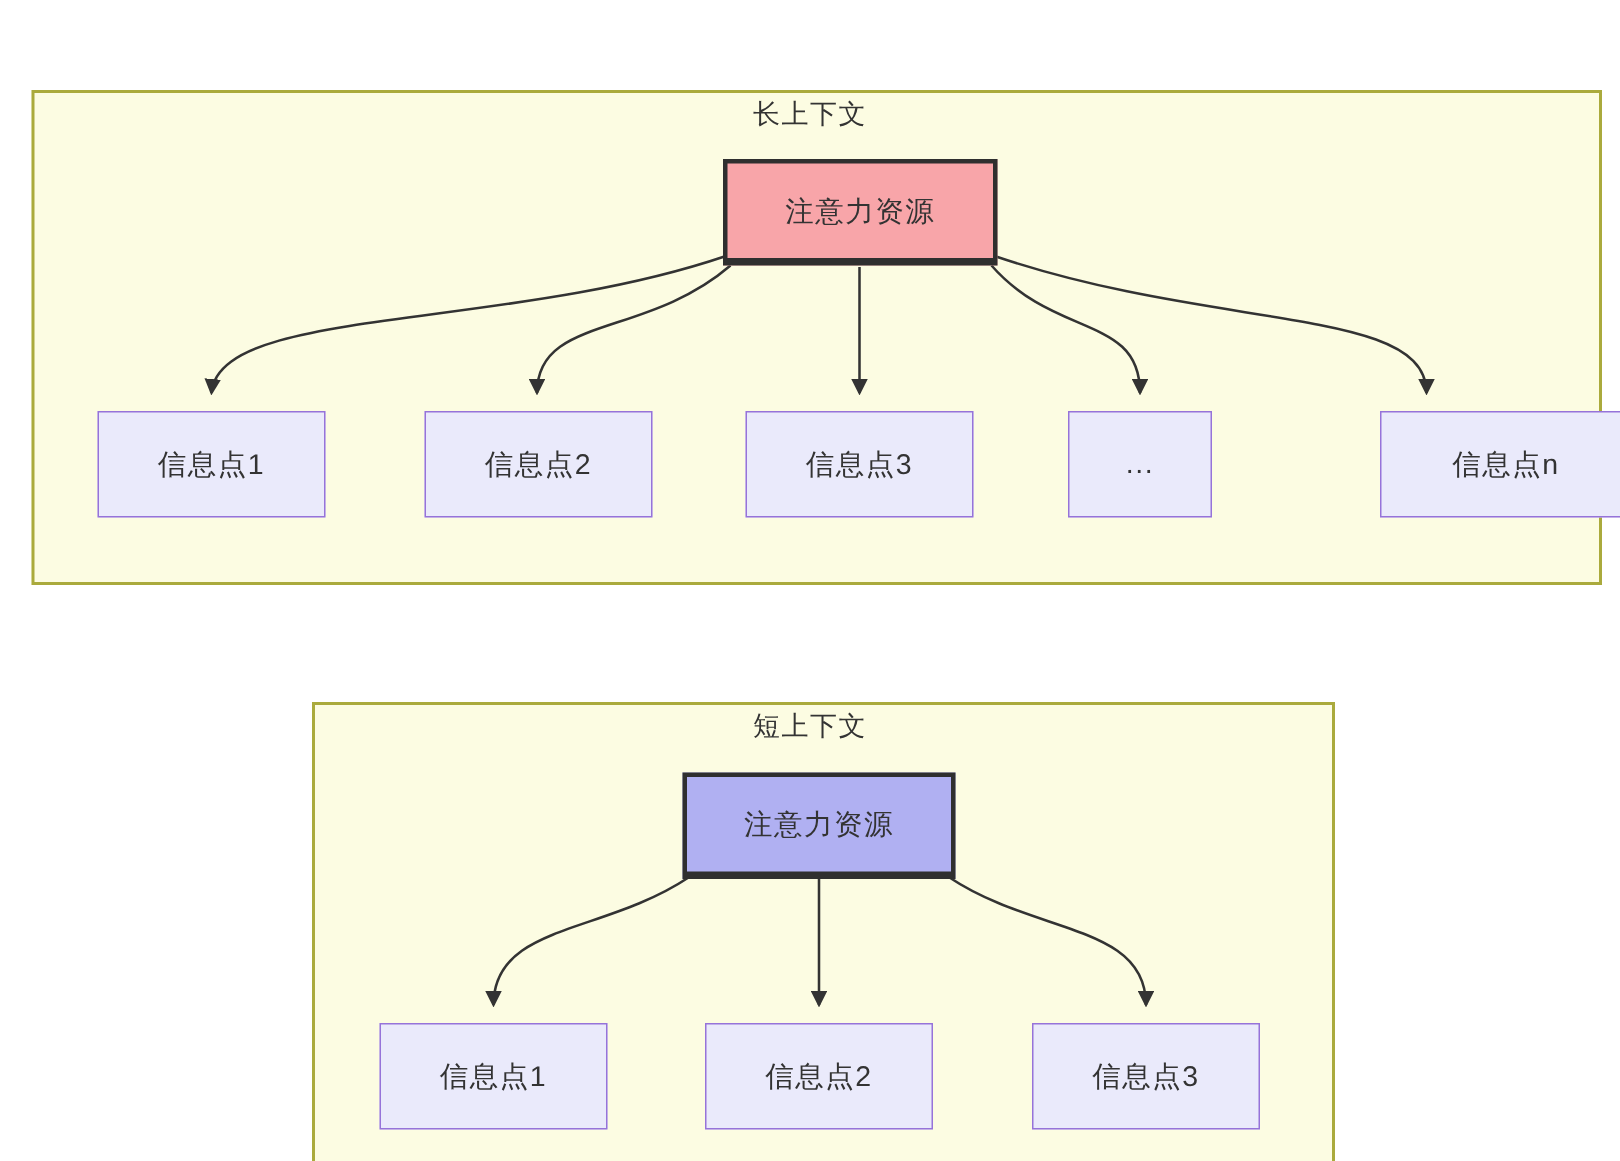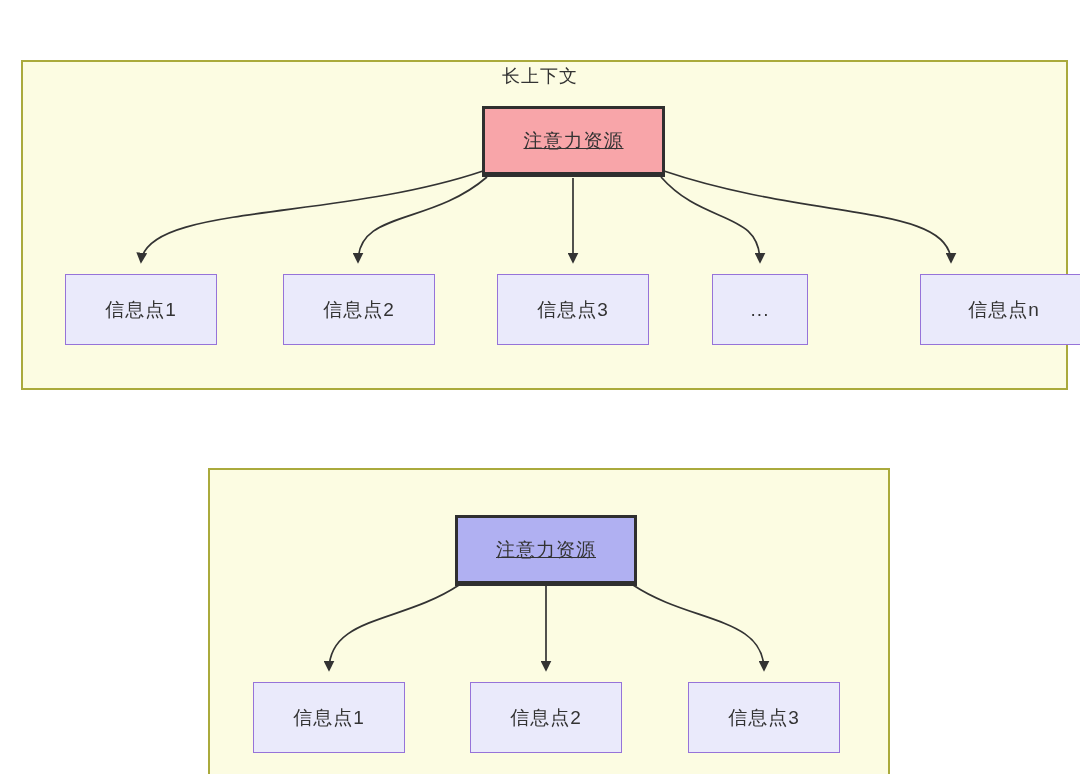--- a/index.html
+++ b/index.html
@@ -41,21 +41,20 @@
     align-items: center;
     justify-content: center;
     font-size: 19px;
     color: var(--text, #333333);
     letter-spacing: 1px;
   }
 
   .source-node {
     border: 3px solid #2f2f2f;
     border-bottom-width: 5px;
-    text-decoration: underline;
   }
   .source-long  { left: 482px; top: 68px;  width: 183px; height: 71px; }
   .source-short { left: 455px; top: 477px; width: 182px; height: 71px; }
 
   .target-node {
     background: var(--target-bg, #eaeafb);
     border: 1.5px solid var(--target-border, #9673d9);
     text-align: center;
   }
 
@@ -87,20 +86,21 @@
 </style>
 </head>
 <body>
 
 <div class="canvas">
 
   <div class="panel panel-long"></div>
   <div class="panel-title panel-title-long">长上下文</div>
 
   <div class="panel panel-short"></div>
+  <div class="panel-title panel-title-short">短上下文</div>
 
   <svg class="arrows" viewBox="0 0 1080 774" xmlns="http://www.w3.org/2000/svg">
     <defs>
       <marker id="ah" viewBox="0 0 10 10" refX="8.5" refY="5" markerWidth="11" markerHeight="11" markerUnits="userSpaceOnUse" orient="auto">
         <path class="arrow-head" d="M0,0 L10,5 L0,10 z"></path>
       </marker>
     </defs>
 
     <path class="arrow-path" d="M 483 133 C 335 183, 146 166, 141 224" marker-end="url(#ah)"></path>
     <path class="arrow-path" d="M 487 139 C 430 188, 358 172, 358 224" marker-end="url(#ah)"></path>

